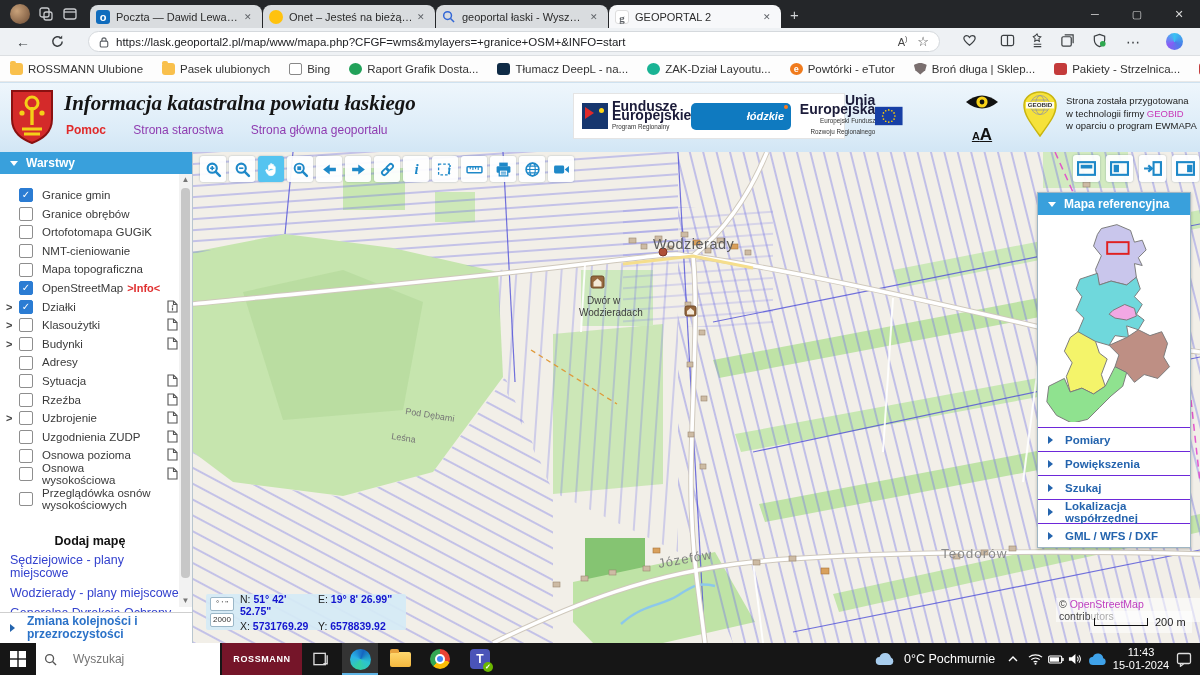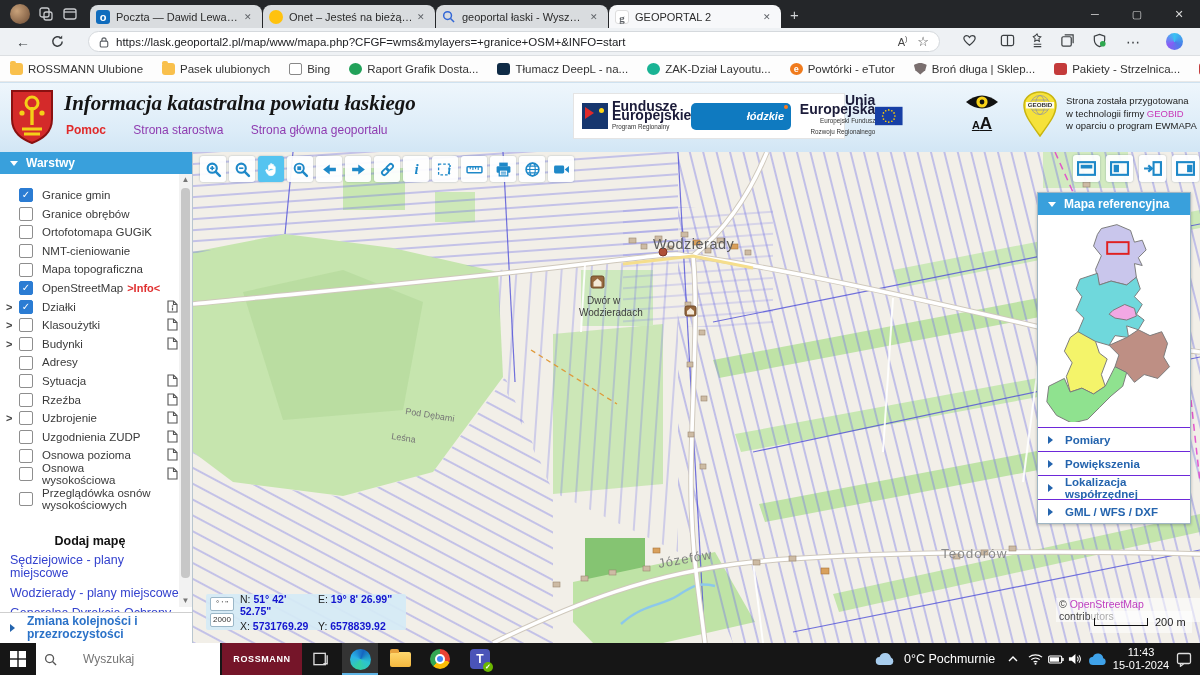--- a/index.html
+++ b/index.html
@@ -62,21 +62,21 @@
   .eu-b{font-size:14px;font-weight:bold;color:#1c1c3a;}
   .eu-s{font-size:6.3px;color:#333;margin-top:2px;}
   #felogo{width:26px;height:26px;background:#16366e;position:relative;margin-right:4px;flex:0 0 26px;}
   #felogo:before{content:"";position:absolute;left:3px;top:4px;width:0;height:0;border-left:9px solid #e02a2a;
     border-top:6px solid transparent;border-bottom:6px solid transparent;}
   #felogo:after{content:"";position:absolute;right:4px;top:5px;width:5px;height:5px;background:#ffd617;border-radius:50%;}
   #lodzkie{width:52px;height:27px;background:#0f7ac0;border-radius:5px;color:#fff;display:flex;align-items:center;
     justify-content:center;font-size:11px;font-style:italic;font-weight:bold;flex:0 0 52px;position:relative;padding-left:48px;}
   #lodzkie:after{content:"";position:absolute;right:3px;top:2px;width:4px;height:4px;background:#ff7a1a;border-radius:50%;}
   #a11y{position:absolute;left:958px;top:8px;width:48px;text-align:center;}
-  #aa-text{font-weight:bold;color:#111;margin-top:1px;text-decoration:underline;}
+  #aa-text{font-weight:bold;color:#111;margin-top:12px;text-decoration:underline;}
   #geobid-pin{position:absolute;left:1022px;top:8px;}
   #gb-note{position:absolute;left:1066px;top:12px;font-size:9.5px;color:#222;line-height:12.5px;}
   .gb-link{color:#c838b8;}
   
   #sidebar{position:absolute;left:0;top:152px;width:193px;height:491px;background:#fff;border-right:1px solid #b9c6cf;box-sizing:border-box;}
   .panel-head{height:22px;background:#39a0dc;color:#fff;font-size:12px;font-weight:bold;display:flex;align-items:center;padding-left:10px;}
   .tri-down{width:0;height:0;border-left:4px solid transparent;border-right:4px solid transparent;border-top:5px solid #fff;margin-right:8px;}
   #layers-list{position:absolute;left:0;top:22px;width:180px;padding:12px 0 0 6px;box-sizing:border-box;}
   .layer-row{position:relative;display:flex;align-items:center;height:18.6px;}
   .layer-row.tall{height:31px;}
@@ -123,21 +123,21 @@
   #attrib{position:absolute;left:1056px;top:598px;font-size:10.5px;color:#444;background:rgba(255,255,255,.55);padding:0 3px;}
   #attrib .osm{color:#c040c0;}
   #scalebar{position:absolute;left:1090px;top:611px;width:102px;height:22px;background:rgba(255,255,255,.55);
     display:flex;align-items:center;padding:0 4px;box-sizing:border-box;}
   #scaleline{width:52px;height:7px;border-left:1.5px solid #111;border-right:1.5px solid #111;border-bottom:1.5px solid #111;margin-right:7px;}
   #scaletext{font-size:11px;color:#222;}
   
   #taskbar{position:absolute;left:0;top:643px;width:1200px;height:32px;background:#161616;}
   #startbtn{position:absolute;left:10px;top:8px;}
   #tb-search{position:absolute;left:36px;top:0;width:184px;height:32px;background:#fff;display:flex;align-items:center;padding-left:8px;box-sizing:border-box;}
-  #tb-search input{border:none;outline:none;font-size:12px;color:#333;width:130px;margin-left:24px;font-family:"Liberation Sans",sans-serif;background:transparent;}
+  #tb-search input{border:none;outline:none;font-size:12px;color:#333;width:130px;margin-left:14px;font-family:"Liberation Sans",sans-serif;background:transparent;}
   #rossmann{position:absolute;left:222px;top:0;width:80px;height:32px;background:#751529;color:#fff;
     font-size:9px;font-weight:bold;letter-spacing:.6px;display:flex;align-items:center;justify-content:center;}
   .task-ico{position:absolute;top:5px;width:30px;height:22px;display:flex;align-items:center;justify-content:center;}
   .app-cell{position:absolute;top:0;width:36px;height:32px;display:flex;align-items:center;justify-content:center;}
   .app-cell.active{background:rgba(255,255,255,.13);box-shadow:inset 0 -2px 0 #5eb3e4;}
   .edge-logo{width:21px;height:21px;border-radius:50%;
     background:conic-gradient(from 200deg,#35d0a0,#2bb3e8,#1565c0,#2bc3d2,#35d0a0);}
   .folder-logo{width:21px;height:15px;background:linear-gradient(180deg,#ffd76e,#f4b83f);border-radius:2px;position:relative;}
   .folder-logo:before{content:"";position:absolute;left:0;top:-3px;width:9px;height:4px;background:#e8a33d;border-radius:2px 2px 0 0;}
   .chrome-logo{width:20px;height:20px;border-radius:50%;
@@ -644,20 +644,24 @@
         <div class="ref-item">
           <span class="tri-right"></span>
           <span class="ref-label">Pomiary</span>
         </div>
         <div class="ref-item">
           <span class="tri-right"></span>
           <span class="ref-label">Powiększenia</span>
         </div>
         <div class="ref-item">
           <span class="tri-right"></span>
+          <span class="ref-label">Szukaj</span>
+        </div>
+        <div class="ref-item">
+          <span class="tri-right"></span>
           <span class="ref-label">Lokalizacja współrzędnej</span>
         </div>
         <div class="ref-item">
           <span class="tri-right"></span>
           <span class="ref-label">GML / WFS / DXF</span>
         </div>
       </div>
   </div>
 
   <div id="coords">

